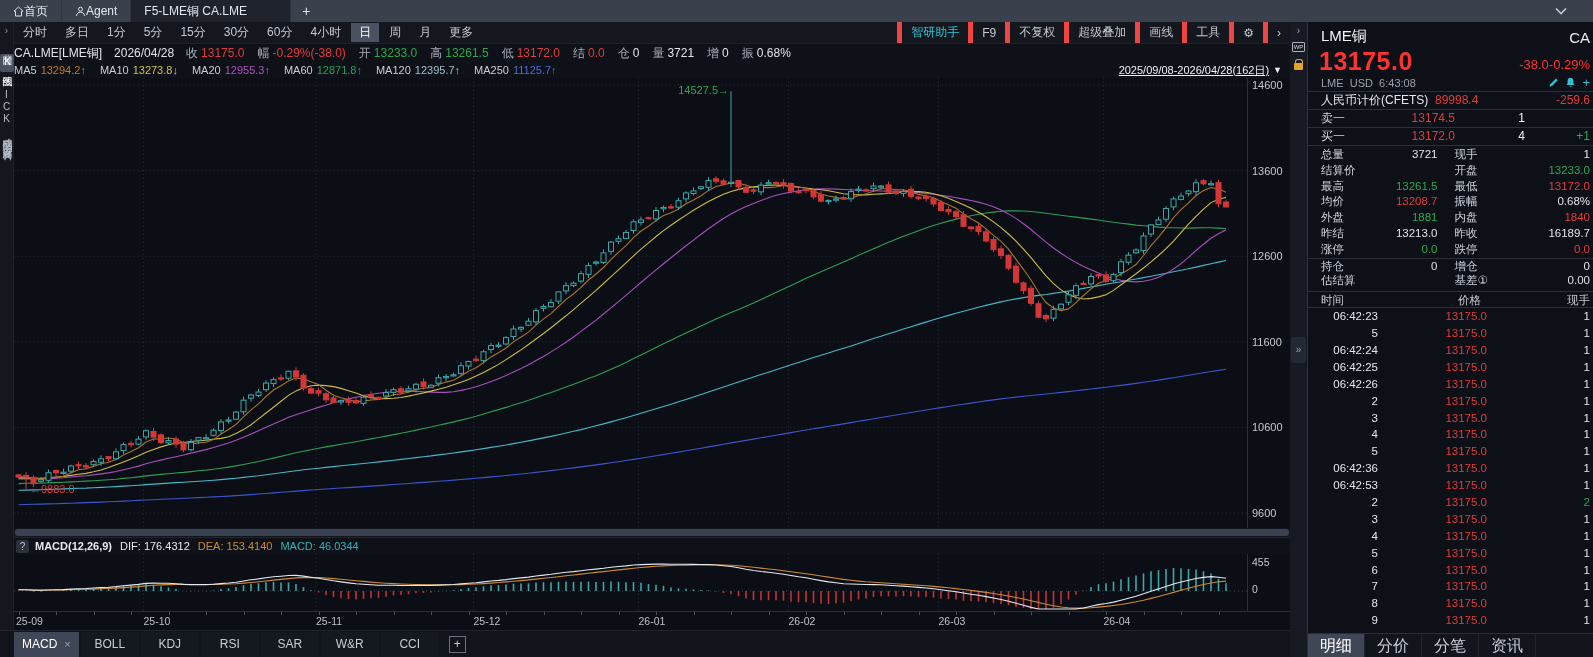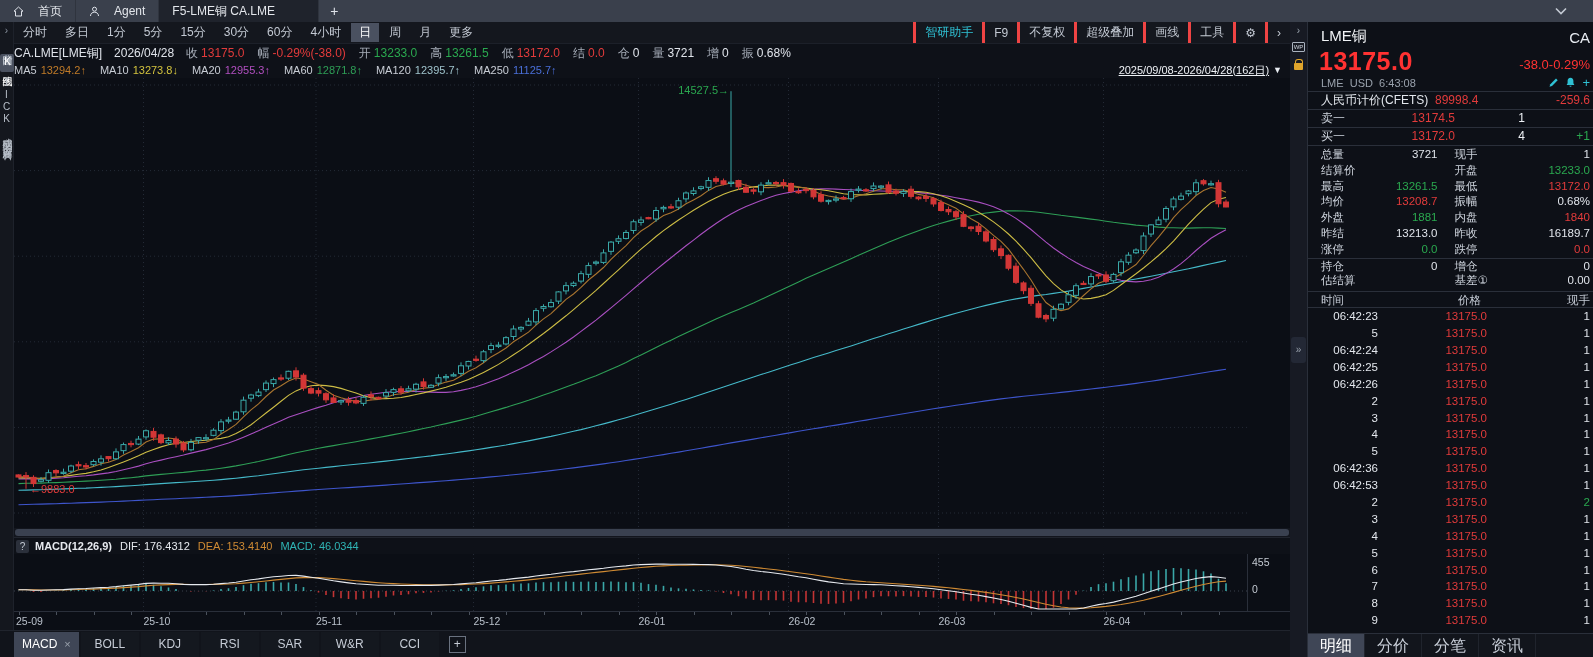--- a/index.html
+++ b/index.html
@@ -2,31 +2,31 @@
 <html><head>
 <meta charset="utf-8">
 <style>
   *{margin:0;padding:0;box-sizing:border-box}
   html,body{background:#000}
   body{font-family:"Liberation Sans","DejaVu Sans",sans-serif}
   #app{position:relative;width:1593px;height:657px;background:#0b0e15;overflow:hidden;color:#dfe3ea;font-size:12px}
   .red{color:#e23b3b}.green{color:#2aa84f}.white{color:#dfe3ea}
   
   .tabbar{position:absolute;left:0;top:0;width:1593px;height:22px;background:#3a404c;display:flex;align-items:stretch}
-  .wtab{display:flex;align-items:center;gap:14px;padding:0 13px;font-size:12px;color:#e3e6eb;border-right:1px solid #2f343e;cursor:default}
+  .wtab{display:flex;align-items:center;gap:0;padding:0 13px;font-size:12px;color:#e3e6eb;border-right:1px solid #2f343e;cursor:default}
   .wtab.active{background:#1f232c}
   .wtab-plus{width:30px;display:flex;align-items:center;justify-content:center;color:#dfe3ea;font-size:14px}
   .tb-chevron{margin-left:auto;margin-right:26px;display:flex;align-items:center;color:#c3c9d3}
   
   .toolbar{position:absolute;left:0;top:22px;width:1290px;height:22px;background:#14171e;display:flex;align-items:center;font-size:12px;color:#c3c9d3;border-bottom:1px solid #1c2029}
   .tb-collapse{width:14px;text-align:center;color:#8a93a0;font-size:11px}
   .pd{padding:1px 8px;margin:0 1px;white-space:nowrap}
   .pd.sel{background:#4a5160;color:#fff}
   .tb-right{margin-left:auto;display:flex;align-items:center;height:100%}
-  .tbr{padding:0 9px;border-left:3px solid #ef4444;height:100%;display:flex;align-items:center;white-space:nowrap}
+  .tbr{padding:0 9px;border-left:5px solid #ef4444;height:100%;display:flex;align-items:center;white-space:nowrap}
   .tbr.cyan{color:#2fc1d4}
   
   .infobar{position:absolute;left:14px;top:44px;width:1276px;height:18px;background:#0e1118;display:flex;align-items:center;font-size:12px;color:#a7aeb9}
   .if-sym,.if-date{color:#dfe3ea;margin-right:12px;white-space:nowrap}
   .if-item{margin-right:13px;white-space:nowrap}
   .if-item .v{margin-left:3px}
   
   .mabar{position:absolute;left:14px;top:62px;width:1276px;height:16px;background:#0e1118;display:flex;align-items:center;font-size:11px;color:#c8cdd5}
   .ma-item{margin-right:14px;white-space:nowrap}
   .ma-item .v{margin-left:4px}
@@ -556,20 +556,28 @@
         <line x1="1197" x2="1197" y1="102.65489318391192" y2="107.79891147327969" stroke="#3aa8a8" stroke-width="1"></line>
         <rect x="1194.5" y="105.66591269345807" width="5" height="1.2" fill="#0b0e15" stroke="#3aa8a8" stroke-width="1"></rect>
         <line x1="1204.5" x2="1204.5" y1="101.81536554223692" y2="129.31790615963615" stroke="#d23636" stroke-width="1"></line>
         <rect x="1202" y="104.71719131704424" width="5" height="21.010008682955757" fill="#d23636" stroke="#d23636" stroke-width="1"></rect>
         <line x1="1212" x2="1212" y1="121.5756" y2="129.23680000000002" stroke="#d23636" stroke-width="1"></line>
         <rect x="1209.5" y="124.0152" width="5" height="4.964800000000025" fill="#d23636" stroke="#d23636" stroke-width="1"></rect>
         <text x="715" y="16" fill="#2aa84f" font-size="11" text-anchor="end" font-family="Liberation Sans, sans-serif">14527.5→</text>
         <text x="16" y="414.7752" fill="#e23b3b" font-size="11" font-family="Liberation Sans, sans-serif">←9883.0</text>
       </svg>
   </div>
+  <div class="yaxis" id="yaxis">
+      <span style="top: 1px;">14600</span>
+      <span style="top: 86.6px;">13600</span>
+      <span style="top: 172.2px;">12600</span>
+      <span style="top: 257.8px;">11600</span>
+      <span style="top: 343.4px;">10600</span>
+      <span style="top: 429px;">9600</span>
+    </div>
 
   <div class="scrollstrip">
       <div class="thumb"></div>
     </div>
 
   <div class="macdhead">
     <span class="qbox">?</span>
     <span class="nm">MACD(12,26,9)</span>
     <span class="dif"><span>DIF:</span> <span>176.4312</span></span>
     <span class="dea"><span>DEA:</span> <span>153.4140</span></span>

